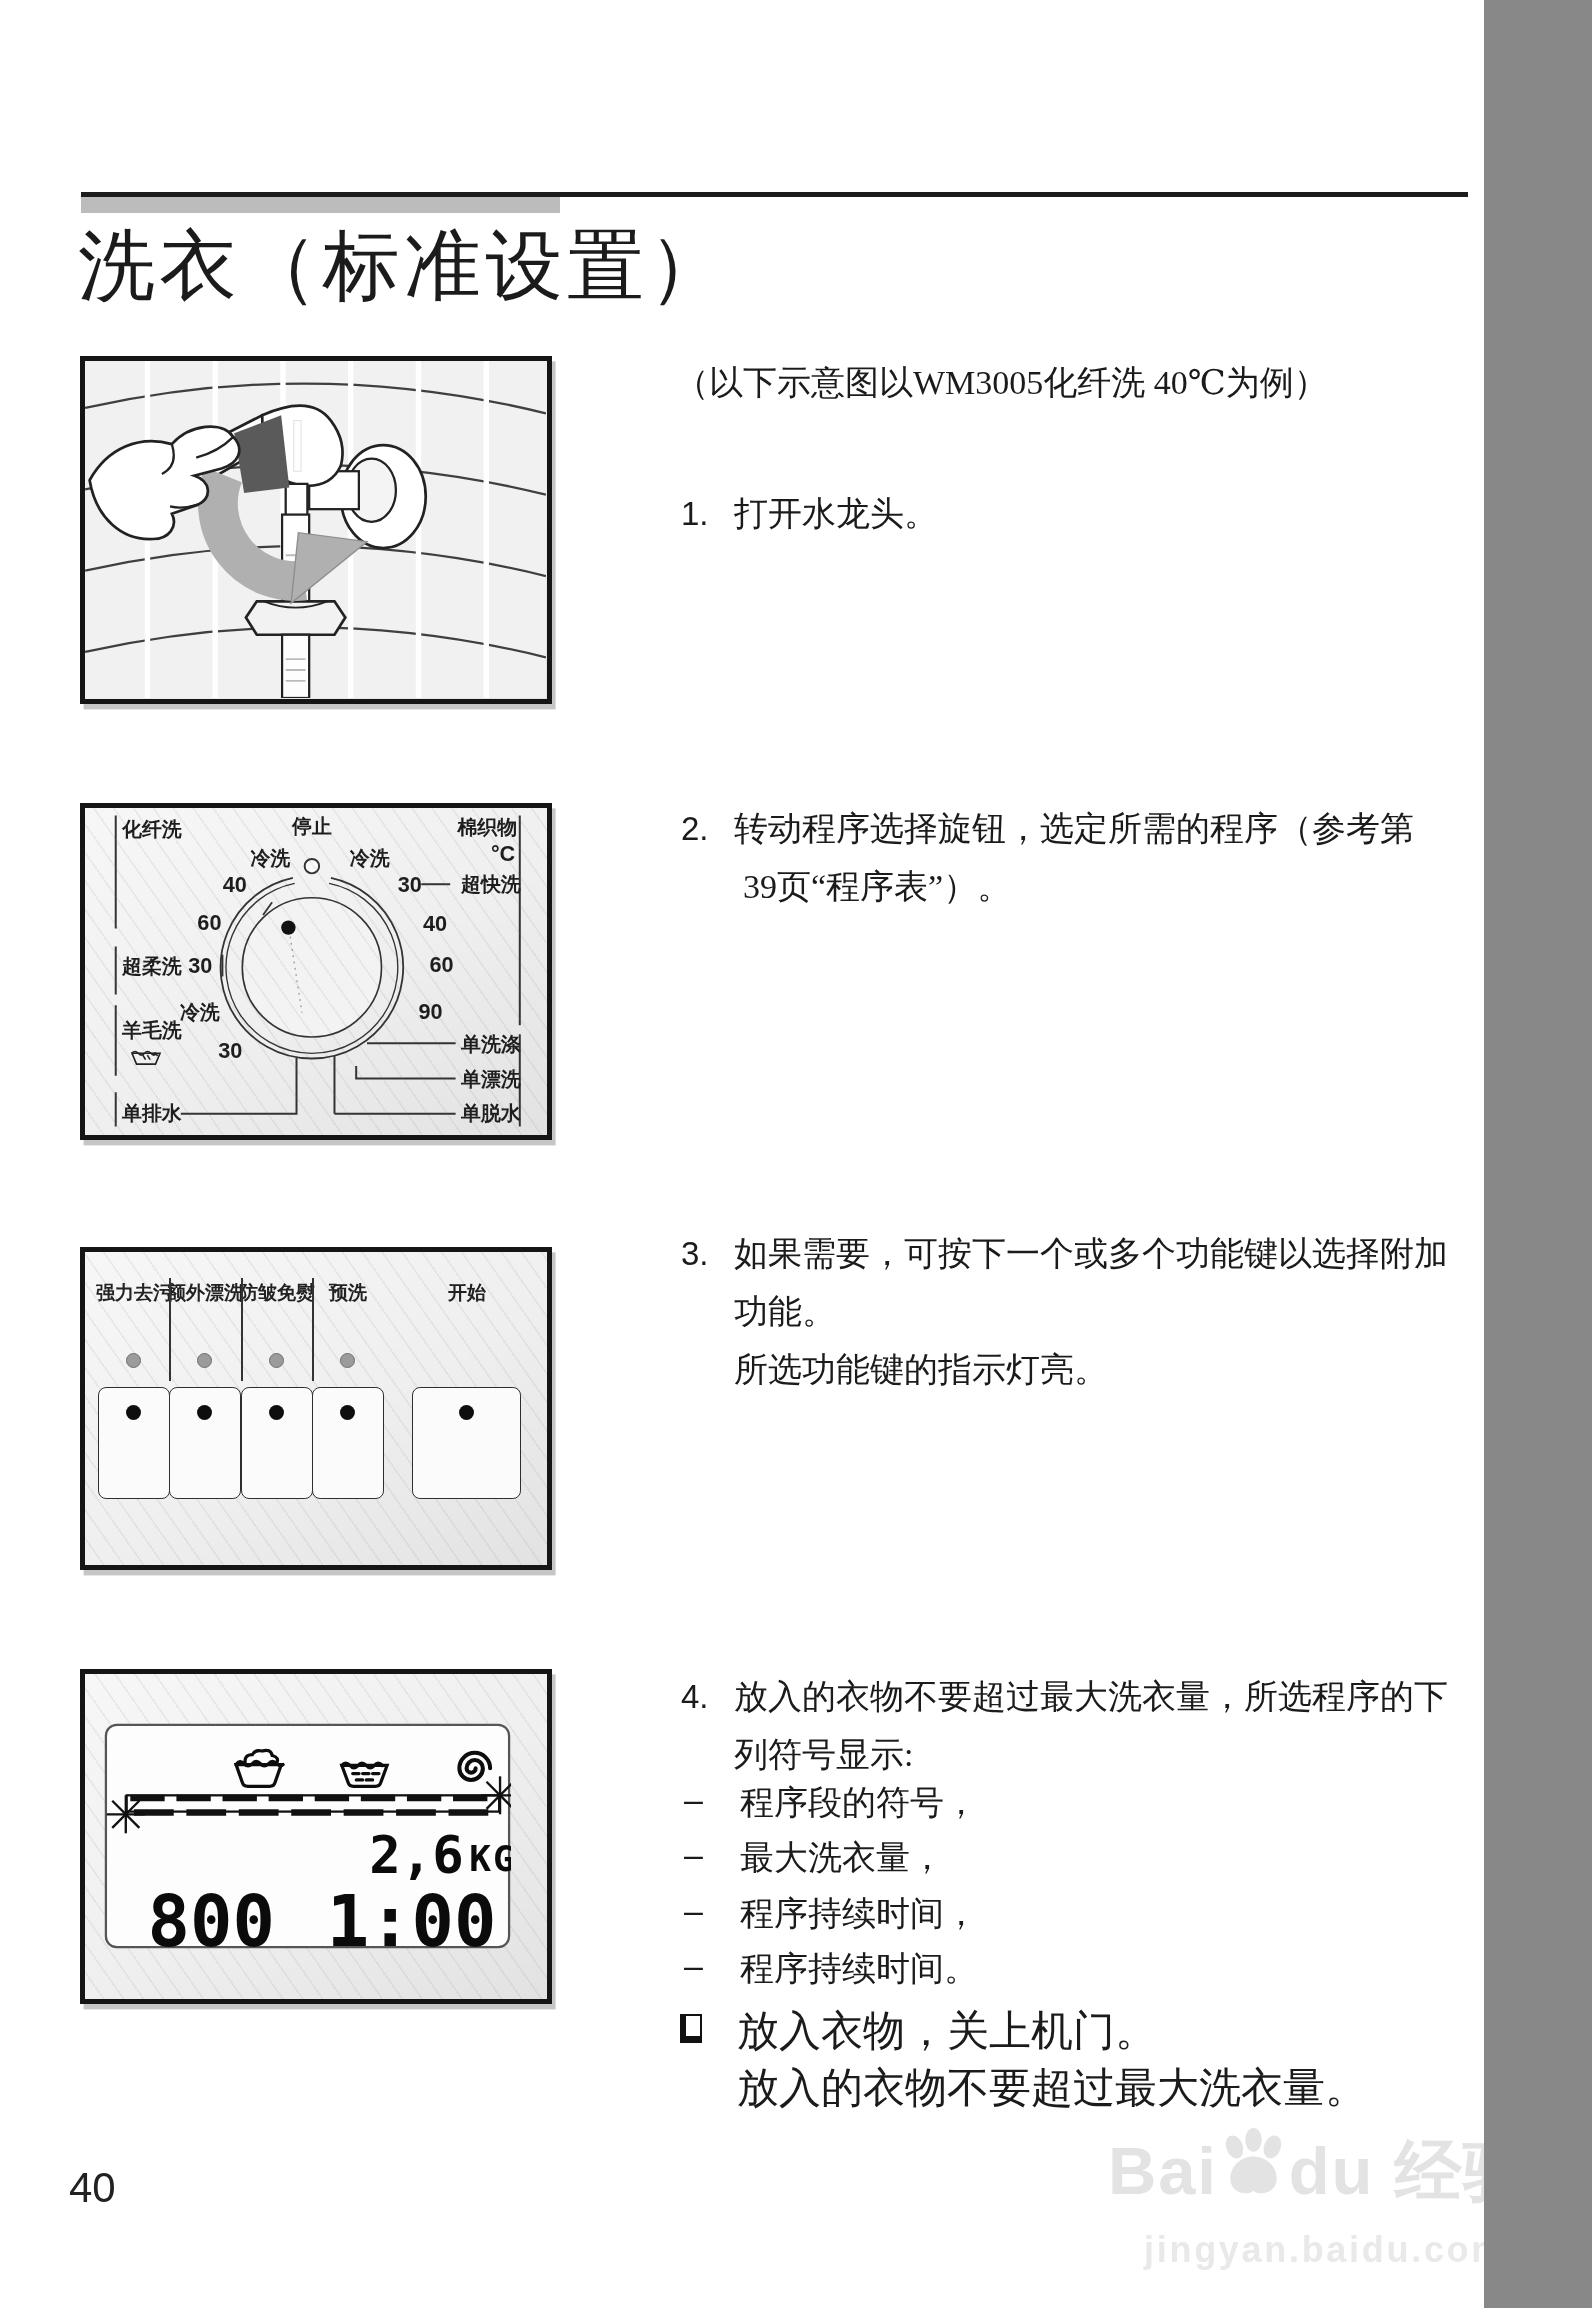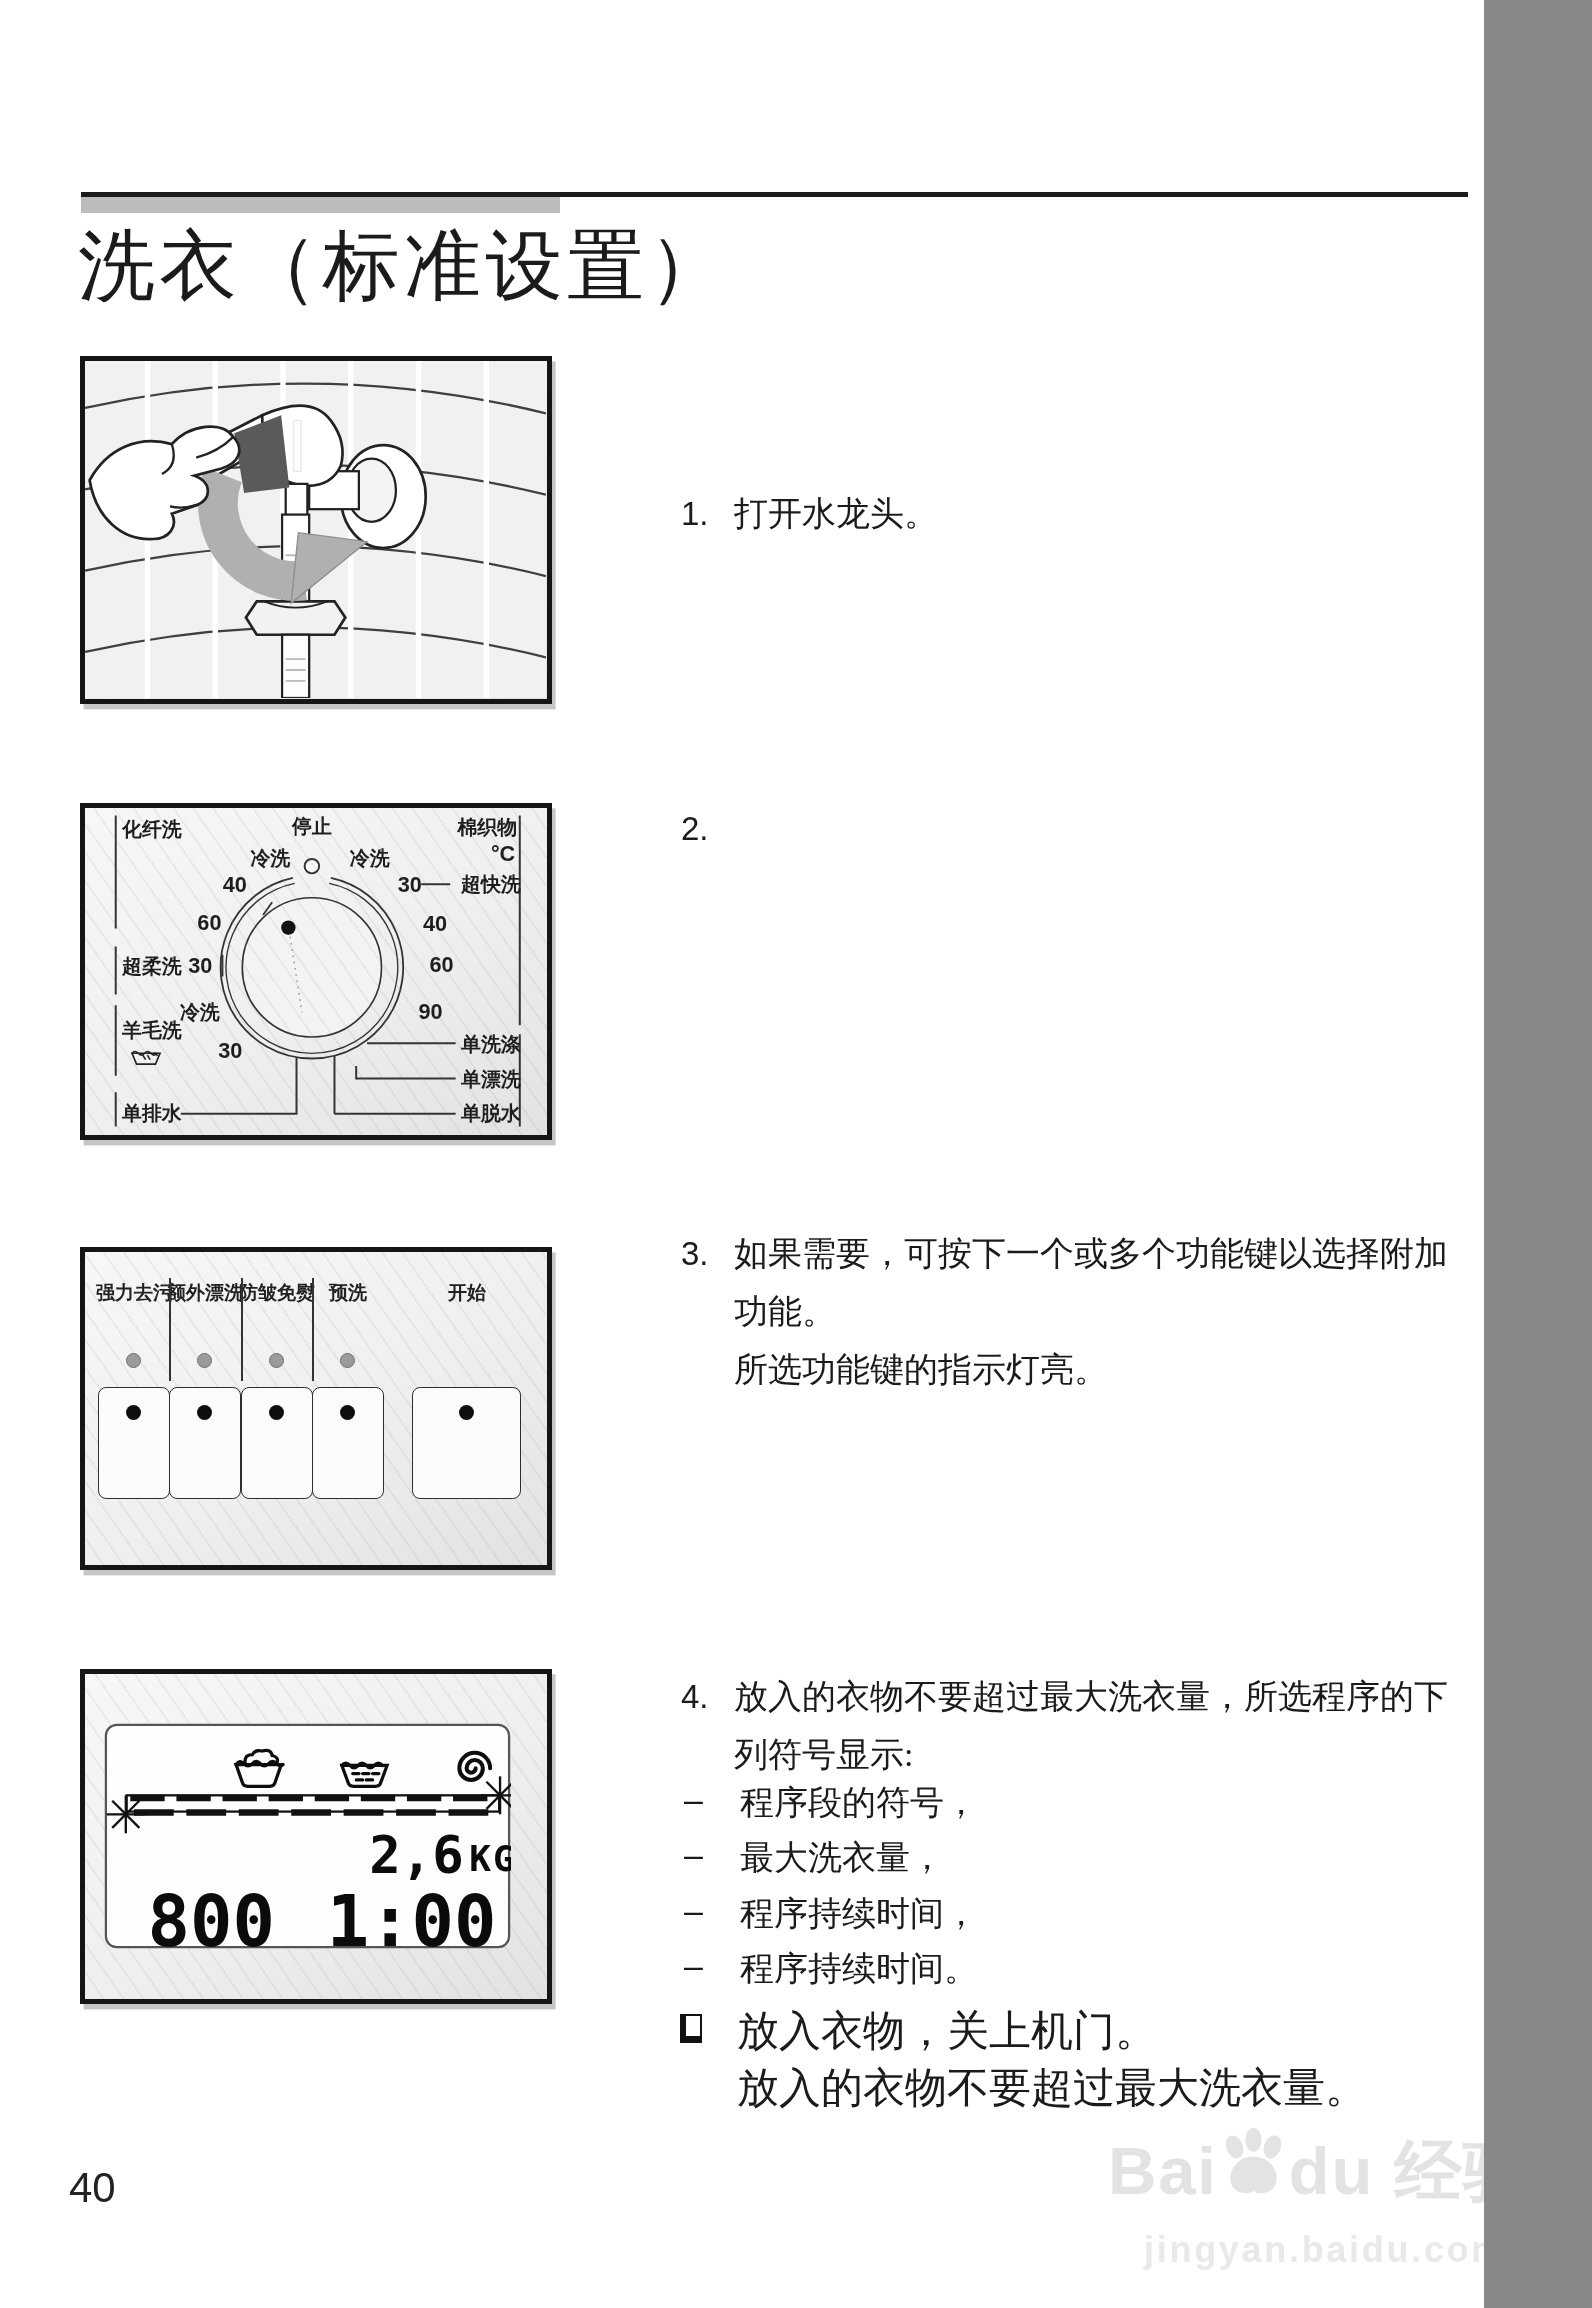--- a/index.html
+++ b/index.html
@@ -254,28 +254,33 @@
         </g>
       </g>
 
       <text x="398" y="166" text-anchor="end" class="seg" font-size="58">2,6</text>
       <text x="404" y="164" class="seg" font-size="40" letter-spacing="2">KG</text>
       <text x="48" y="247" class="seg" font-size="78">800</text>
       <text x="434" y="247" text-anchor="end" class="seg" font-size="78">1:00</text>
     </svg>
   </div>
 
+  <div class="abs intro">（以下示意图以WM3005化纤洗 40℃为例）</div>
 
   <div class="abs step" style="left:681px;top:485px;width:814px;height:58px;">
     <span class="num">1.</span>
     <span class="lines">打开水龙头。</span>
   </div>
 
   <div class="abs step" style="left:681px;top:800px;width:814px;height:118px;">
     <span class="num">2.</span>
+    <div class="lines">
+      <div>转动程序选择旋钮，选定所需的程序（参考第</div>
+      <div style="padding-left:9px;">39页“程序表”）。</div>
+    </div>
   </div>
 
   <div class="abs step" style="left:681px;top:1225px;width:814px;height:176px;">
     <span class="num">3.</span>
     <div class="lines">
       <div>如果需要，可按下一个或多个功能键以选择附加</div>
       <div>功能。</div>
       <div>所选功能键的指示灯亮。</div>
     </div>
   </div>

